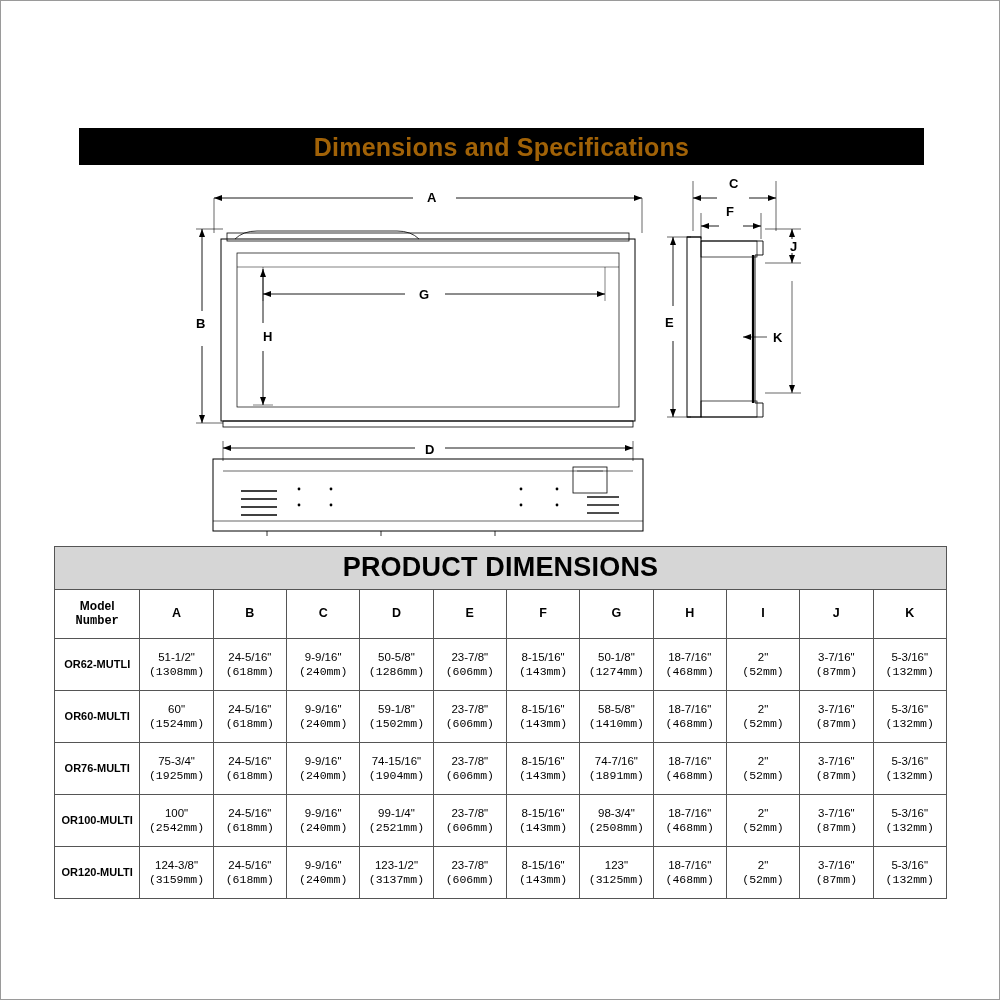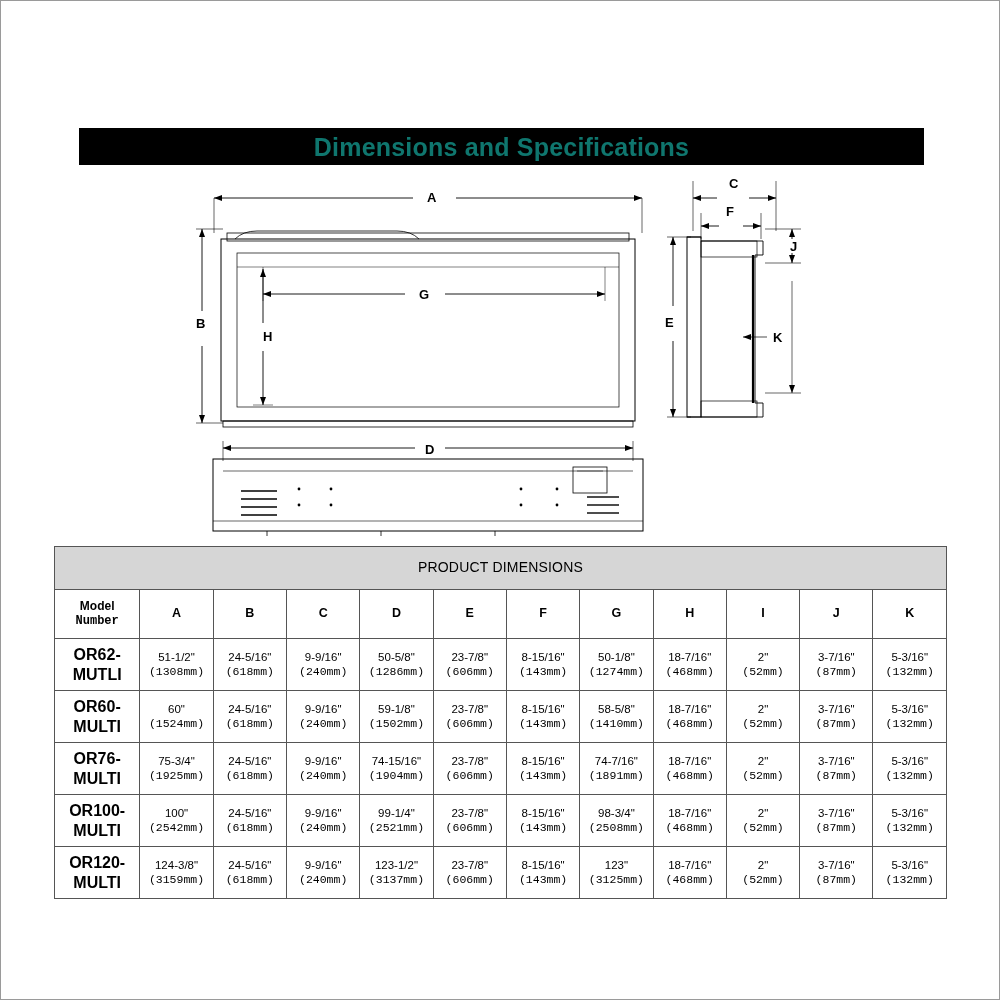--- a/index.html
+++ b/index.html
@@ -32,21 +32,21 @@
     width: 845px;
     height: 37px;
     background: #000000;
   }
   .title-banner .title-text {
     position: absolute;
     left: 0; right: 0;
     top: 50%;
     transform: translateY(-50%);
     text-align: center;
-    color: #0f766e;
+    color: #a16207;
     font-size: 25px;
     font-weight: bold;
     letter-spacing: 0.2px;
   }
 
   
   .drawing {
     position: absolute;
     left: 0;
     top: 0;
@@ -77,37 +77,37 @@
   table.pd td, table.pd th {
     border: 1px solid #555;
     text-align: center;
     vertical-align: middle;
     font-size: 11.5px;
     padding: 2px 1px;
     line-height: 1.25;
   }
   table.pd .hdr-banner {
     background: #d6d6d6;
-    font-size: 14px;
-    font-weight: normal;
+    font-size: 27px;
+    font-weight: bold;
     height: 38px;
     letter-spacing: 0.2px;
   }
   table.pd .col-head {
     font-weight: bold;
     font-size: 12.5px;
     height: 44px;
   }
   table.pd .model-head {
     font-weight: bold;
     font-size: 12px;
   }
   table.pd .model-cell {
     font-weight: bold;
-    font-size: 16px;
+    font-size: 11px;
   }
   table.pd td.data {
     height: 47px;
   }
   .cell-in { display:block; }
   .cell-mm { display:block;font-family:Liberation Mono, monospace; }
 </style>
 </head>
 <body>
 

